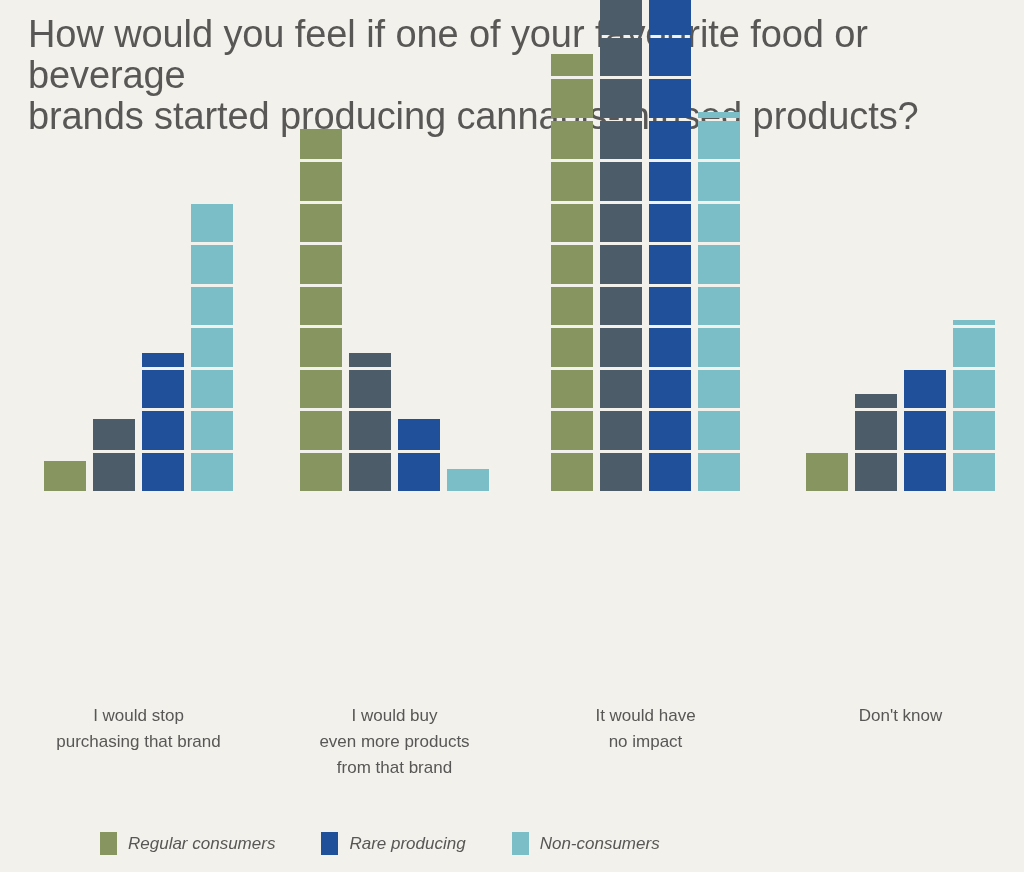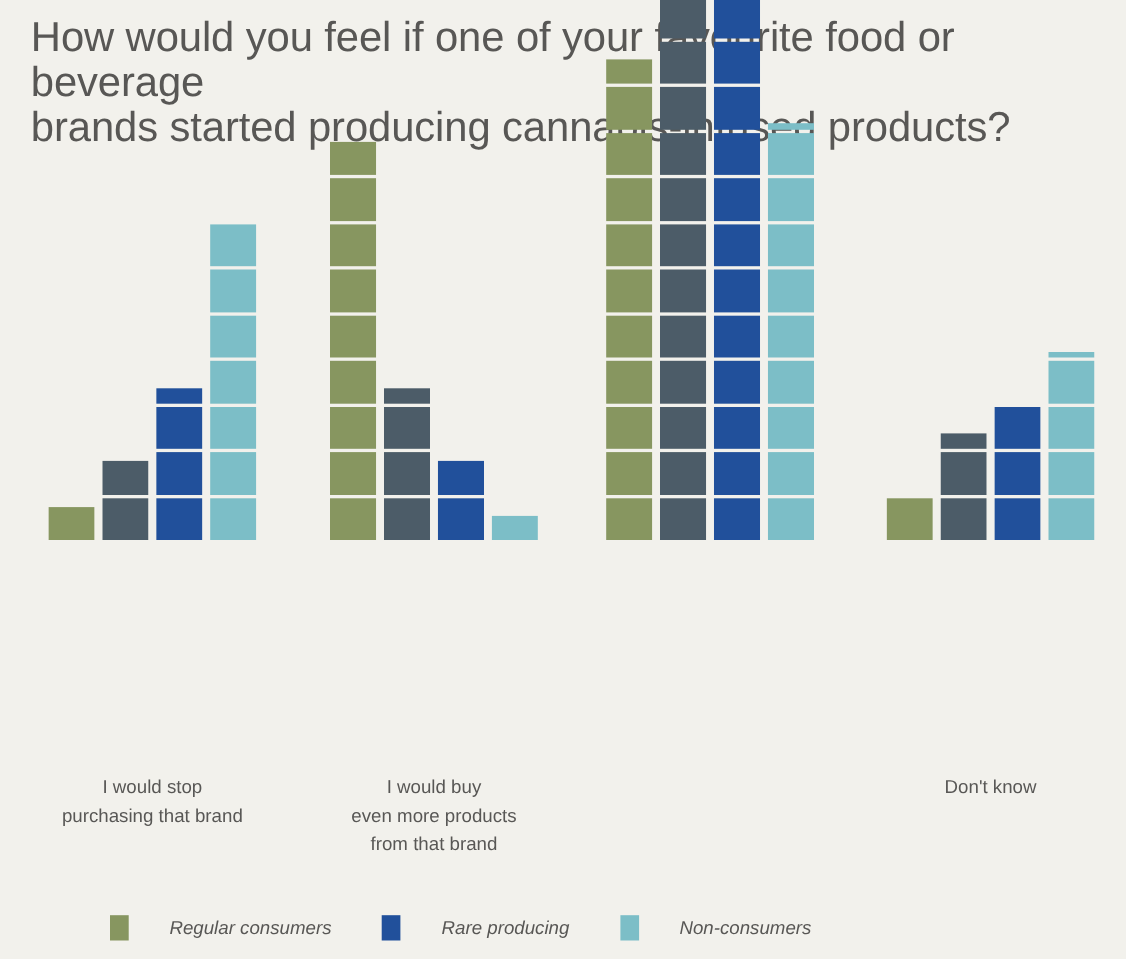--- a/index.html
+++ b/index.html
@@ -82,21 +82,20 @@
     position: absolute;
     left: 100px;
     top: 832px;
     display: flex;
     align-items: center;
   }
   .legend-item {
     display: flex;
     align-items: center;
     margin-right: 46px;
-    gap: 26px;
   }
   .legend-swatch {
     width: 17px;
     height: 23px;
     margin-right: 11px;
     flex: none;
   }
   .legend-text {
     font-size: 17px;
     font-style: italic;
@@ -255,14 +254,16 @@
         <span class="legend-swatch" style="background: rgb(124, 190, 199);"></span>
         <span class="legend-text">Non-consumers</span>
       </div>
     </div>
 
 <div class="cat-label" style="left: 264.5px;">I would buy
 even more products
 from that brand</div>
     <div class="cat-label" style="left: 8.5px;">I would stop
 purchasing that brand</div>
+    <div class="cat-label" style="left: 515.5px;">It would have
+no impact</div>
     <div class="cat-label" style="left: 770.5px;">Don't know</div>
   </div>
 
 </body></html>

